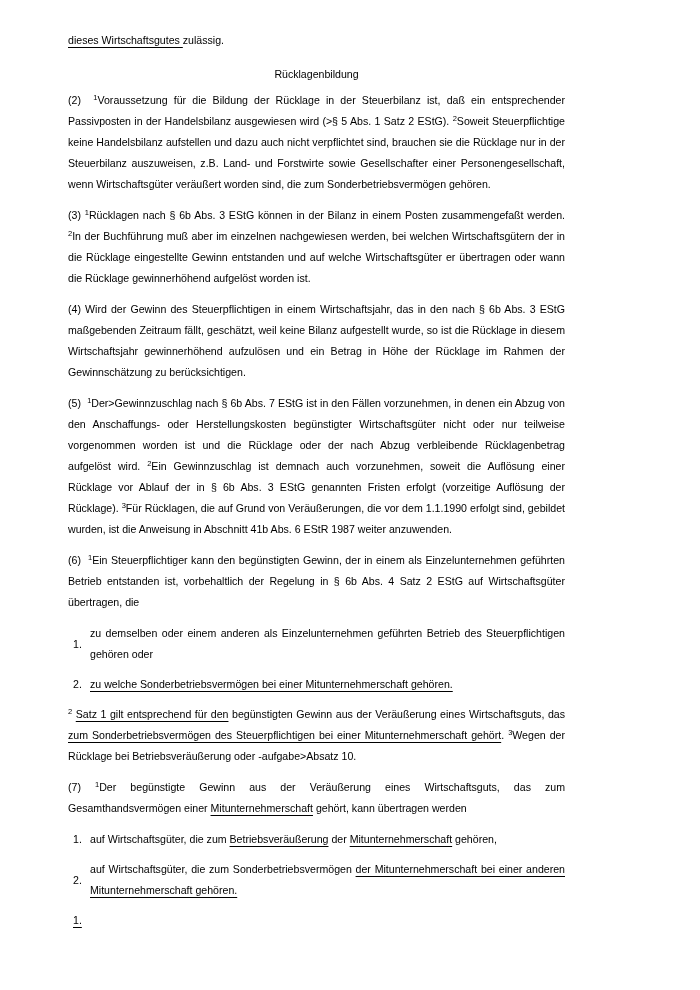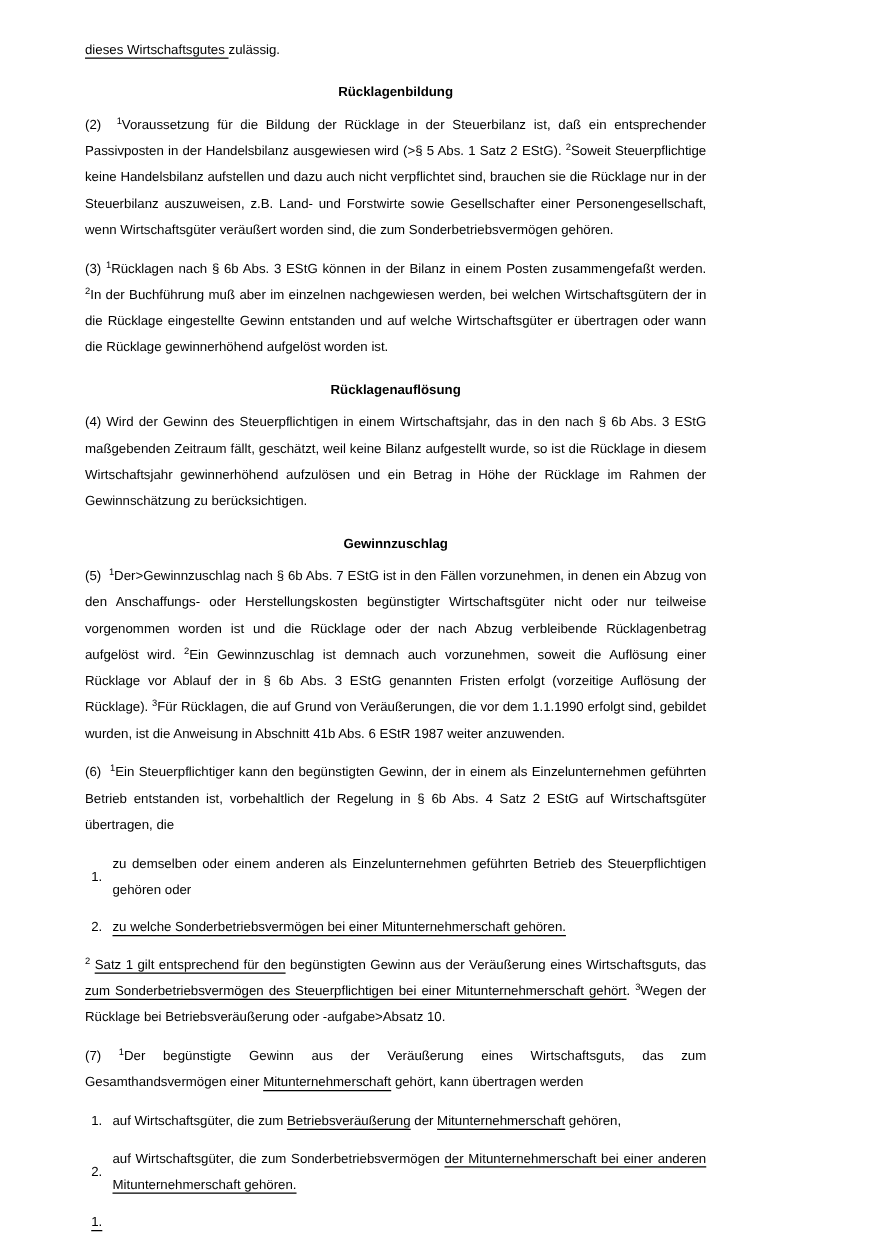--- a/index.html
+++ b/index.html
@@ -18,21 +18,21 @@
     font-size: 10.6px;
     line-height: 21px;
     padding: 30px 67px 0 68px;
     overflow: hidden;
   }
   .para {
     margin: 0 0 10px 0;
     text-align: justify;
   }
   .heading {
-    font-weight: bold;
+    font-weight: normal;
     text-align: center;
     margin: 13px 0 5px 0;
   }
   .list-item {
     display: flex;
     margin: 0 0 9px 0;
   }
   .list-item .marker {
     flex: 0 0 17px;
     margin-left: 5px;
@@ -54,23 +54,21 @@
   }
 </style>
 </head>
 <body>
 
 <div class="page" style="background: rgb(255, 255, 255); color: rgb(0, 0, 0);">
     <p class="para"><span class="u">dieses Wirtschaftsgutes </span><span>zulässig.</span></p>
     <div class="heading"><span>Rücklagenbildung</span></div>
     <p class="para"><span>(2) &nbsp;</span><sup class="sup">1</sup><span>Voraussetzung für die Bildung der Rücklage in der Steuerbilanz ist, daß ein entsprechender Passivposten in der Handelsbilanz ausgewiesen wird (&gt;§ 5 Abs. 1 Satz 2 EStG). </span><sup class="sup">2</sup><span>Soweit Steuerpflichtige keine Handelsbilanz aufstellen und dazu auch nicht verpflichtet sind, brauchen sie die Rücklage nur in der Steuerbilanz auszuweisen, z.B. Land- und Forstwirte sowie Gesellschafter einer Personengesellschaft, wenn Wirtschaftsgüter veräußert worden sind, die zum Sonderbetriebsvermögen gehören.</span></p>
     <p class="para"><span>(3) </span><sup class="sup">1</sup><span>Rücklagen nach § 6b Abs. 3 EStG können in der Bilanz in einem Posten zusammengefaßt werden. </span><sup class="sup">2</sup><span>In der Buchführung muß aber im einzelnen nachgewiesen werden, bei welchen Wirtschaftsgütern der in die Rücklage eingestellte Gewinn entstanden und auf welche Wirtschaftsgüter er übertragen oder wann die Rücklage gewinnerhöhend aufgelöst worden ist.</span></p>
-    <div class="heading"><span>Rücklagenauflösung</span></div>
     <p class="para"><span>(4) Wird der Gewinn des Steuerpflichtigen in einem Wirtschaftsjahr, das in den nach § 6b Abs. 3 EStG maßgebenden Zeitraum fällt, geschätzt, weil keine Bilanz aufgestellt wurde, so ist die Rücklage in diesem Wirtschaftsjahr gewinnerhöhend aufzulösen und ein Betrag in Höhe der Rücklage im Rahmen der Gewinnschätzung zu berücksichtigen.</span></p>
-    <div class="heading"><span>Gewinnzuschlag</span></div>
     <p class="para"><span>(5) &nbsp;</span><sup class="sup">1</sup><span>Der&gt;Gewinnzuschlag nach § 6b Abs. 7 EStG ist in den Fällen vorzunehmen, in denen ein Abzug von den Anschaffungs- oder Herstellungskosten begünstigter Wirtschaftsgüter nicht oder nur teilweise vorgenommen worden ist und die Rücklage oder der nach Abzug verbleibende Rücklagenbetrag aufgelöst wird. </span><sup class="sup">2</sup><span>Ein Gewinnzuschlag ist demnach auch vorzunehmen, soweit die Auflösung einer Rücklage vor Ablauf der in § 6b Abs. 3 EStG genannten Fristen erfolgt (vorzeitige Auflösung der Rücklage). </span><sup class="sup">3</sup><span>Für Rücklagen, die auf Grund von Veräußerungen, die vor dem 1.1.1990 erfolgt sind, gebildet wurden, ist die Anweisung in Abschnitt 41b Abs. 6 EStR 1987 weiter anzuwenden.</span></p>
     <p class="para"><span>(6) &nbsp;</span><sup class="sup">1</sup><span>Ein Steuerpflichtiger kann den begünstigten Gewinn, der in einem als Einzelunternehmen geführten Betrieb entstanden ist, vorbehaltlich der Regelung in § 6b Abs. 4 Satz 2 EStG auf Wirtschaftsgüter übertragen, die</span></p>
     <div class="list-item">
       <span class="marker">1.</span>
       <span class="li-body"><span>zu demselben oder einem anderen als Einzelunternehmen geführten Betrieb des Steuerpflichtigen gehören oder</span></span>
     </div>
     <div class="list-item">
       <span class="marker">2.</span>
       <span class="li-body"><span class="u">zu welche Sonderbetriebsvermögen bei einer Mitunternehmerschaft gehören.</span></span>
     </div>

